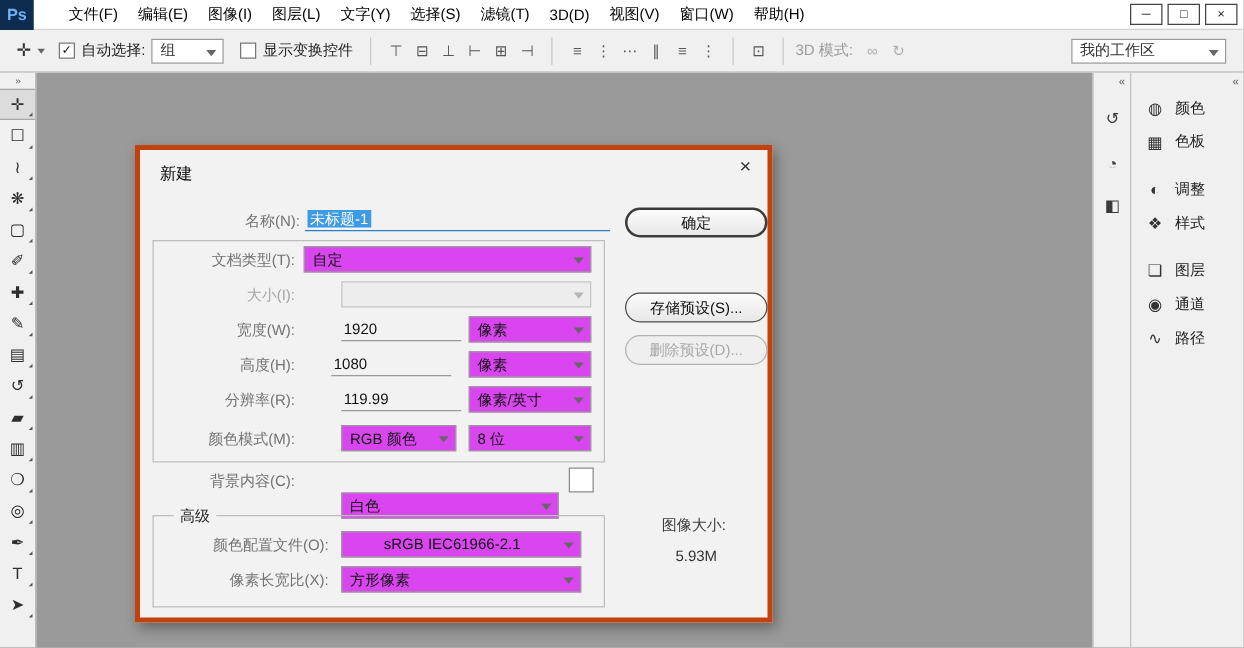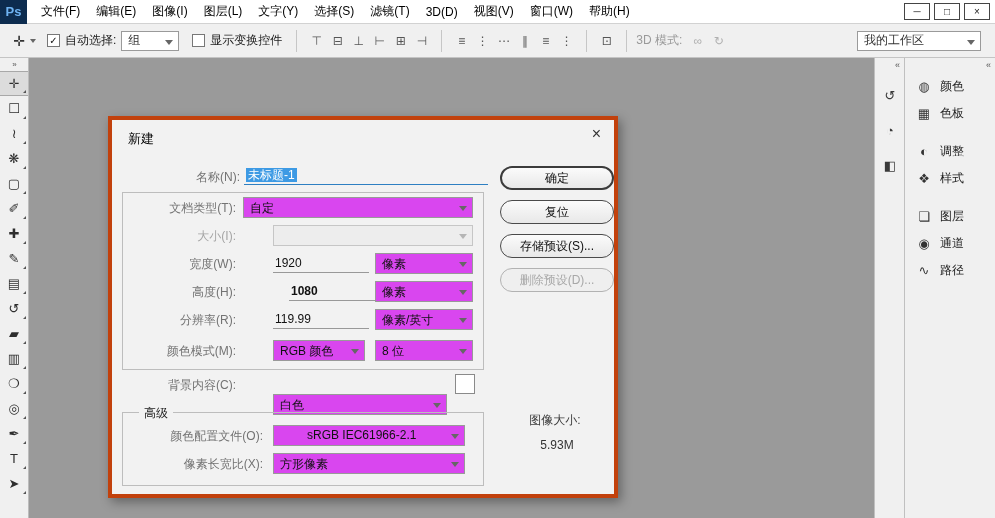--- a/index.html
+++ b/index.html
@@ -3,21 +3,21 @@
 <meta charset="utf-8">
 <style>
   * { margin:0; padding:0; box-sizing:border-box; }
   html,body { width:995px; height:518px; }
   body { font-family:"Liberation Sans","DejaVu Sans",sans-serif; font-size:12px; overflow:hidden; }
   .app { position:relative; width:995px; height:518px; background:#9a9a9a; overflow:hidden; }
 
   
   .titlebar { position:absolute; top:0; left:0; right:0; height:24px; background:#ffffff; border-bottom:1px solid #d2d2d2; display:flex; align-items:center; z-index:5; }
   .ps-logo { width:27px; height:24px; background:#0d2c4f; color:#6fb3f2; font-weight:bold; font-size:13px; display:flex; align-items:center; justify-content:center; }
-  .menus { display:flex; align-items:center; margin-left:6px; }
+  .menus { display:flex; align-items:center; margin-left:20px; }
   .menu-item { padding:0 8px; color:#000; cursor:default; white-space:nowrap; }
   .win-controls { margin-left:auto; display:flex; gap:4px; margin-right:5px; }
   .win-btn { width:26px; height:17px; border:1px solid #444; display:flex; align-items:center; justify-content:center; font-size:10px; color:#222; background:#fff; }
 
   
   .options-bar { position:absolute; top:24px; left:0; right:0; height:34px; background:#f0f0f0; border-bottom:1px solid #c4c4c4; display:flex; align-items:center; padding:0 8px; z-index:4; }
   .tool-badge { width:22px; text-align:center; font-size:14px; color:#333; position:relative; }
   .mini-arr { width:0; height:0; border:3px solid transparent; border-top:4px solid #666; margin:4px 6px 0 0; }
   .cb { width:13px; height:13px; border:1px solid #777; background:#fff; display:inline-flex; align-items:center; justify-content:center; font-size:10px; color:#111; margin:0 5px; flex:none; }
   .ob-label { margin-right:5px; color:#222; white-space:nowrap; }
@@ -209,21 +209,21 @@
       <div class="combo2" style="left:120px;top:4px;width:230px;"><span>自定</span><i class="arr"></i></div>
 
       <div class="dlabel dim" style="left:0;top:35px;width:113px;text-align:right;">大小(I):</div>
       <div class="combo2 disabled" style="left:150px;top:32px;width:200px;"><span></span><i class="arr"></i></div>
 
       <div class="dlabel" style="left:0;top:63px;width:113px;text-align:right;">宽度(W):</div>
       <div class="uinput" style="left:150px;top:60px;width:96px;"><span>1920</span></div>
       <div class="combo2" style="left:252px;top:60px;width:98px;"><span>像素</span><i class="arr"></i></div>
 
       <div class="dlabel" style="left:0;top:91px;width:113px;text-align:right;">高度(H):</div>
-      <div class="uinput" style="left:166px;top:88px;width:96px;font-weight:bold;"><span>1080</span></div>
+      <div class="uinput" style="left:142px;top:88px;width:96px;"><span>1080</span></div>
       <div class="combo2" style="left:252px;top:88px;width:98px;"><span>像素</span><i class="arr"></i></div>
 
       <div class="dlabel" style="left:0;top:119px;width:113px;text-align:right;">分辨率(R):</div>
       <div class="uinput" style="left:150px;top:116px;width:96px;"><span>119.99</span></div>
       <div class="combo2" style="left:252px;top:116px;width:98px;"><span>像素/英寸</span><i class="arr"></i></div>
 
       <div class="dlabel" style="left:0;top:150px;width:113px;text-align:right;">颜色模式(M):</div>
       <div class="combo2" style="left:150px;top:147px;width:92px;"><span>RGB 颜色</span><i class="arr"></i></div>
       <div class="combo2" style="left:252px;top:147px;width:98px;"><span>8 位</span><i class="arr"></i></div>
 
@@ -234,21 +234,20 @@
 
     <div class="group g2">
       <span class="legend">高级</span>
       <div class="dlabel" style="left:0;top:15px;width:140px;text-align:right;">颜色配置文件(O):</div>
       <div class="combo2" style="left:150px;top:12px;width:192px;padding-left:33px;"><span>sRGB IEC61966-2.1</span><i class="arr"></i></div>
       <div class="dlabel" style="left:0;top:43px;width:140px;text-align:right;">像素长宽比(X):</div>
       <div class="combo2" style="left:150px;top:40px;width:192px;"><span>方形像素</span><i class="arr"></i></div>
     </div>
 
     <button class="dbtn default" style="top:46px;">确定</button>
-    <button class="dbtn" style="top:80px;">复位</button>
     <button class="dbtn" style="top:114px;">存储预设(S)...</button>
     <button class="dbtn disabled" style="top:148px;">删除预设(D)...</button>
 
     <div class="img-size-label">图像大小:</div>
     <div class="img-size-value">5.93M</div>
   </div>
 
   <div class="narrow-dock">
     <div class="dock-header">«</div>
     <div class="dock-icon">↺</div>

